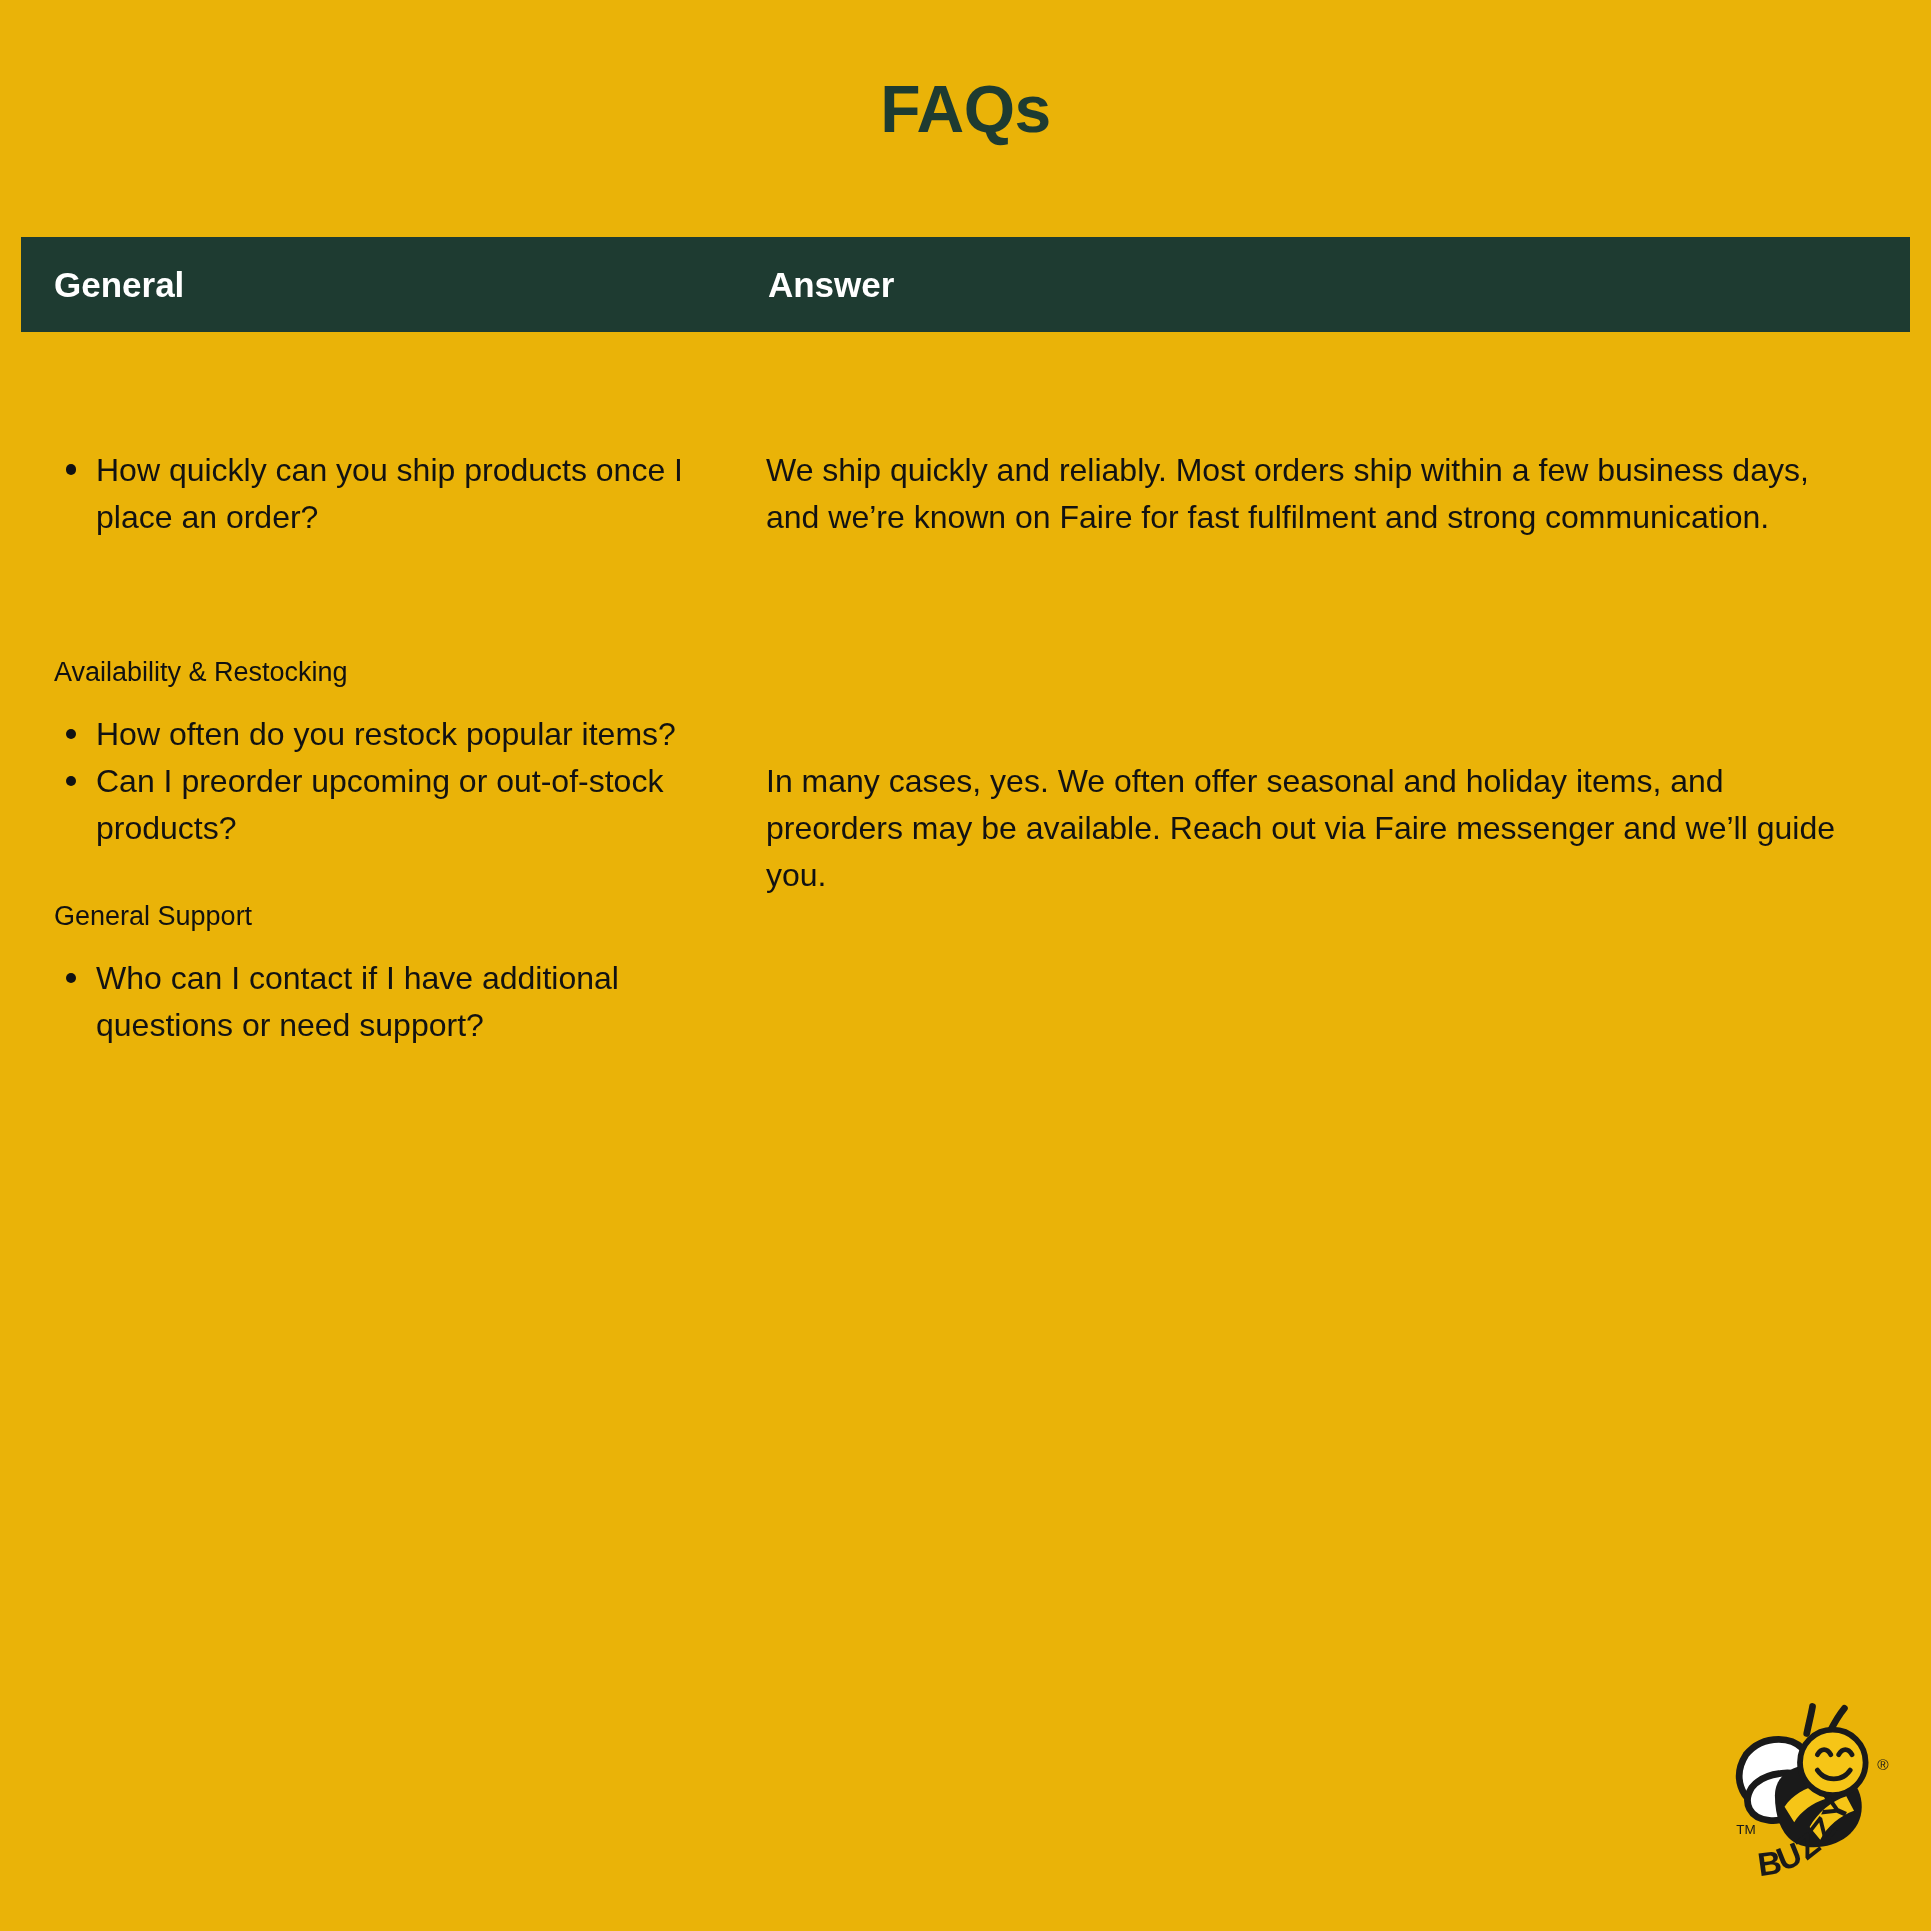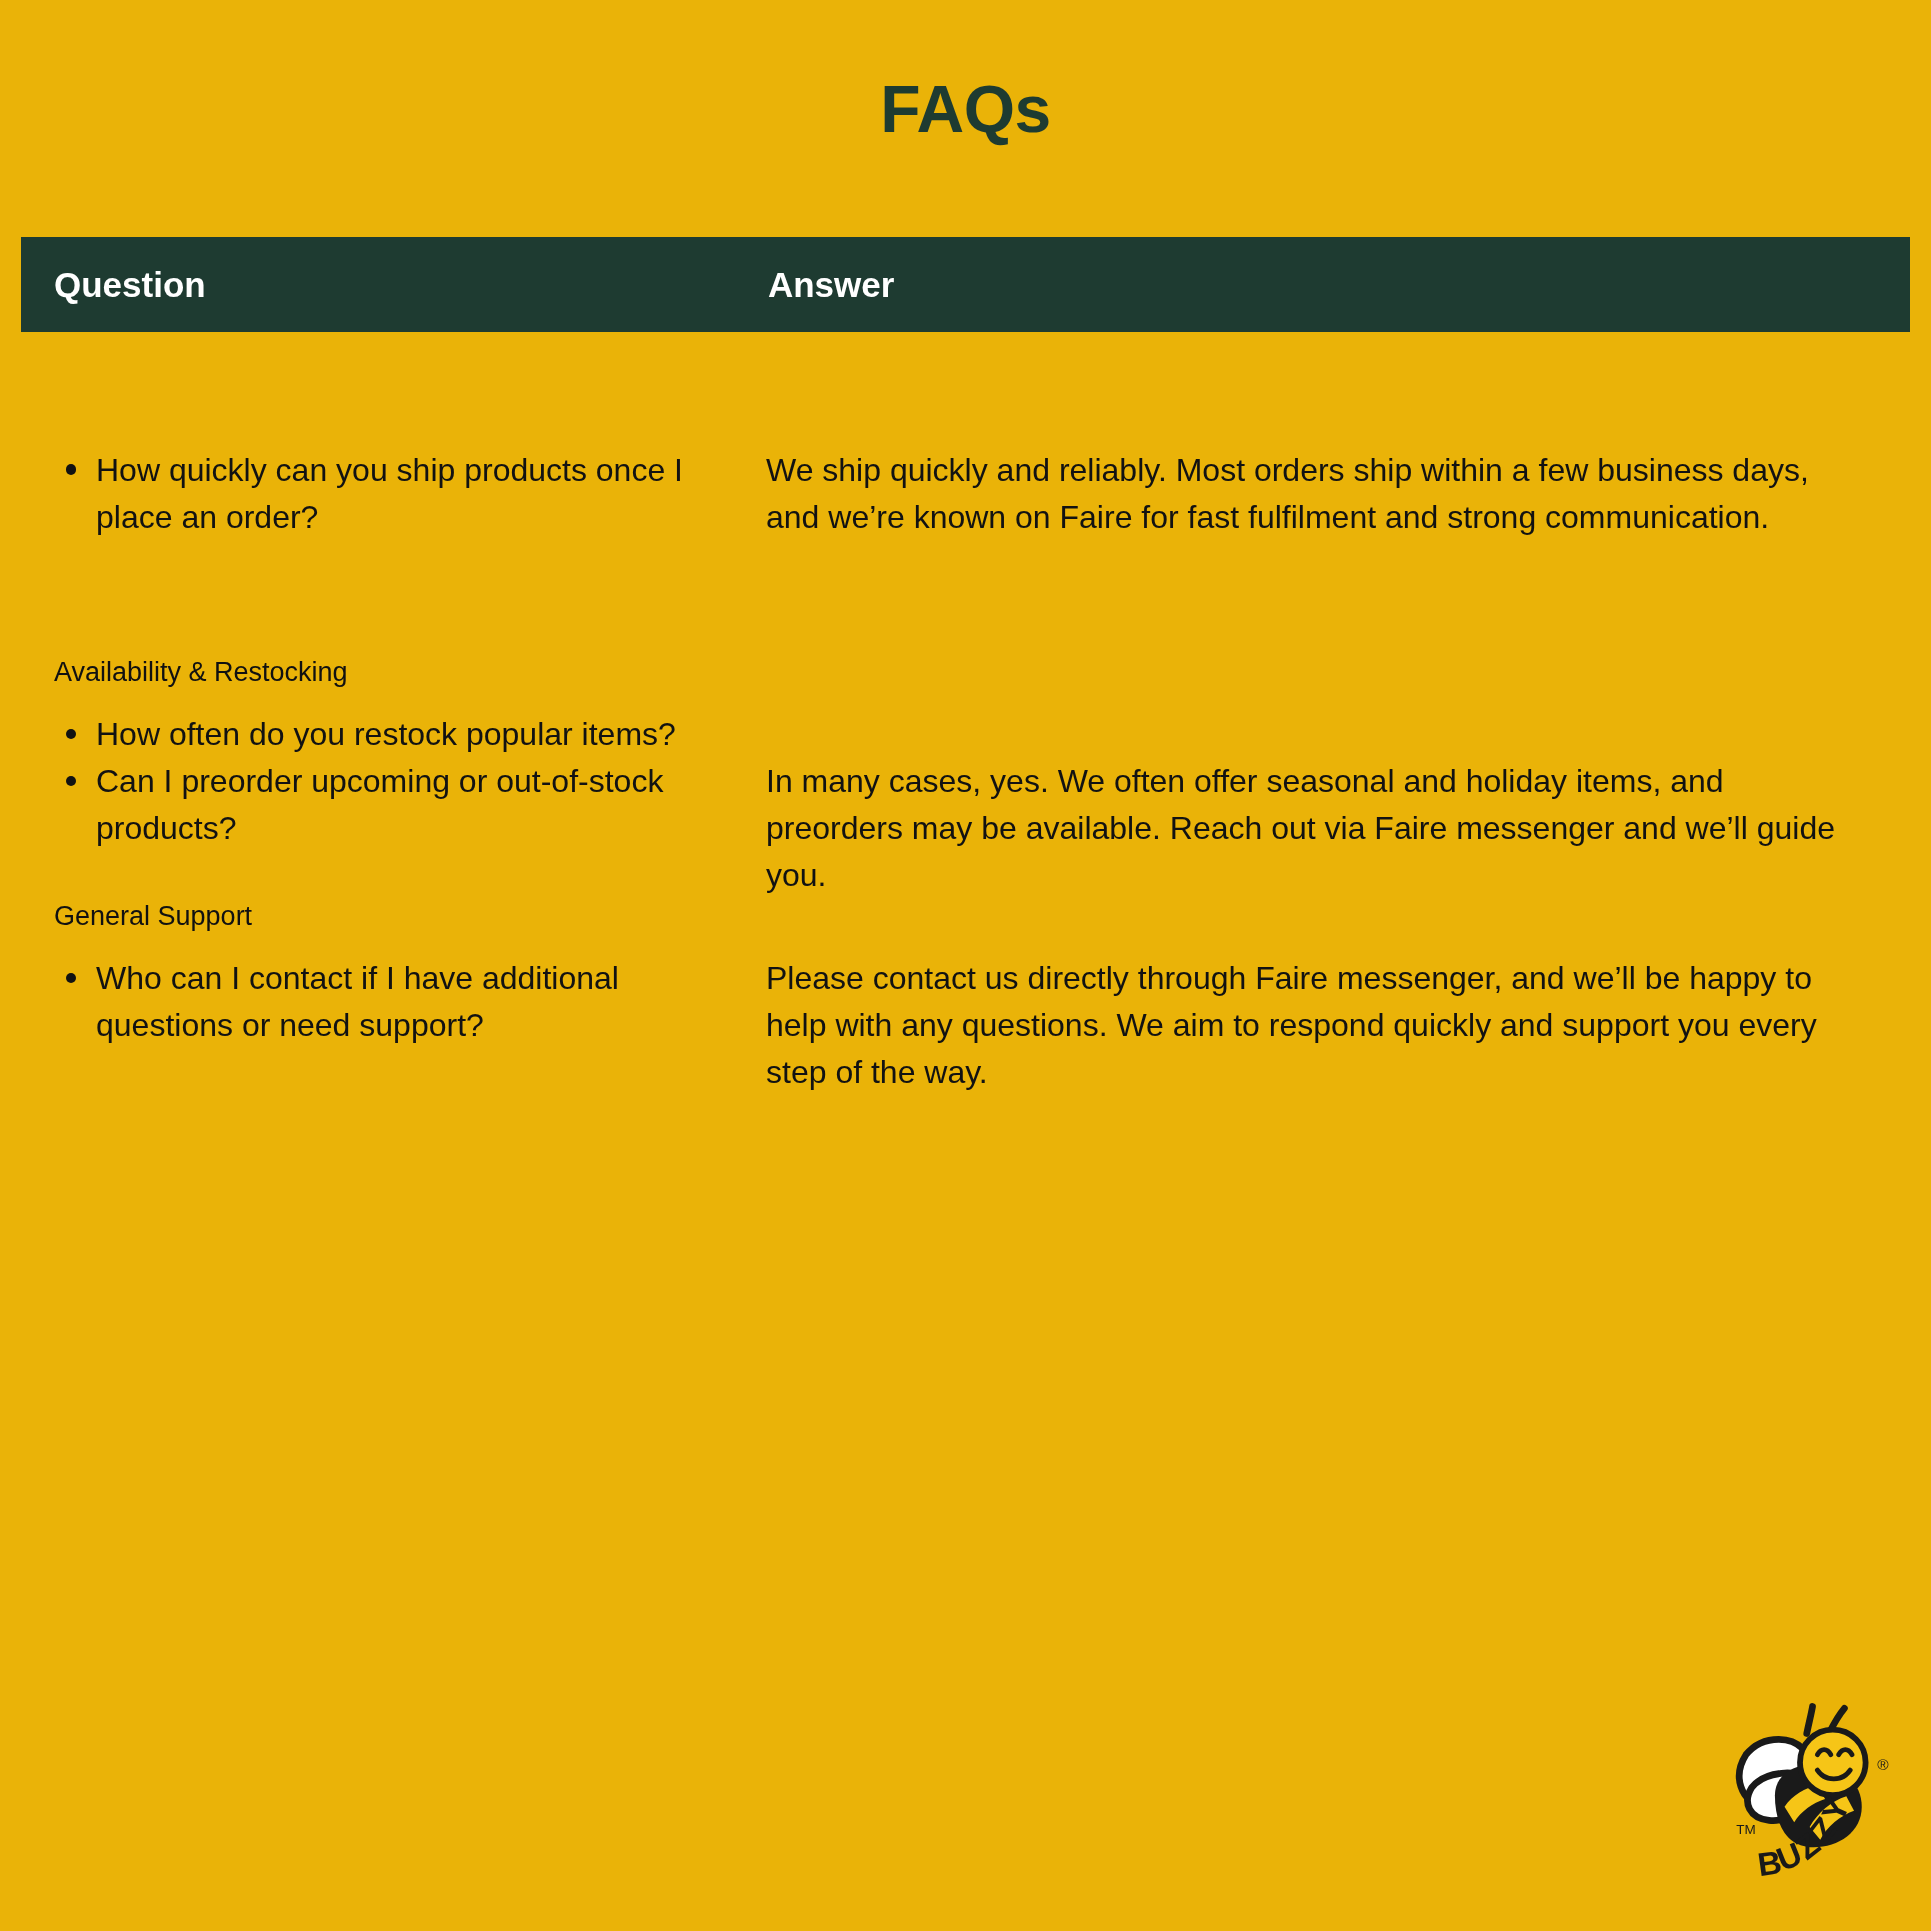--- a/index.html
+++ b/index.html
@@ -139,21 +139,21 @@
 
 <div class="page">
 
   <div class="title-wrap">
     <h1 class="page-title">FAQs</h1>
   </div>
 
   <div class="faq-table">
 
     <div class="table-header">
-      <div class="th th-question">Question</div>
+      <div class="th th-question">General</div>
       <div class="th th-answer">Answer</div>
     </div>
 
     <div class="table-body">
 
       <div class="row">
       </div>
 
       <div class="row gap-sm">
         <div class="cell-q">
@@ -201,23 +201,20 @@
         </div>
         <div class="cell-a"></div>
       </div>
 
       <div class="row after-section">
         <div class="cell-q">
           <div class="q-text bullet-item">
             <span class="dot"></span>
             <span>Who can I contact if I have additional questions or need support?</span>
           </div>
-        </div>
-        <div class="cell-a">
-          <div class="a-text">Please contact us directly through Faire messenger, and we’ll be happy to help with any questions. We aim to respond quickly and support you every step of the way.</div>
         </div>
       </div>
 
     </div>
   </div>
 
   <div class="logo">
     <svg viewBox="0 0 200 210" width="193" height="203" xmlns="http://www.w3.org/2000/svg">
 
       <path d="M93 48 C96 34 98 26 99 20" stroke="#1A1A1A" stroke-width="7" stroke-linecap="round" fill="none"></path>

